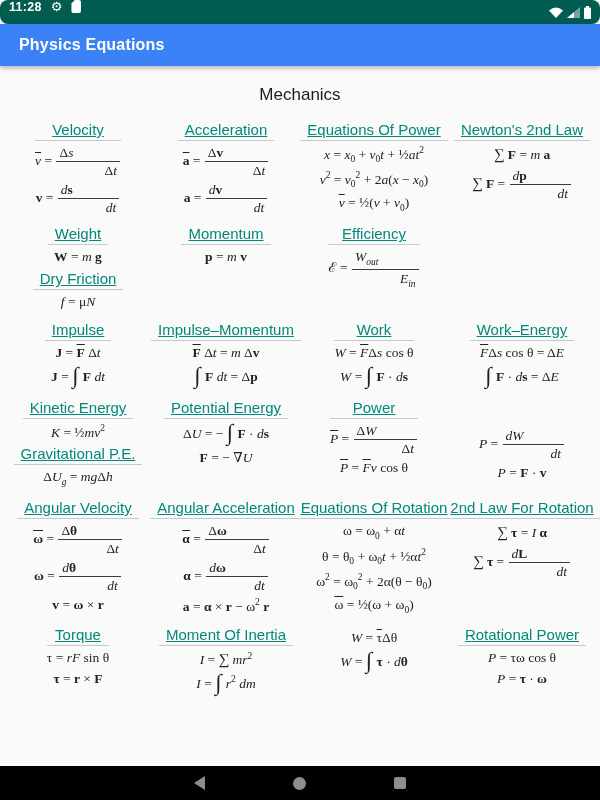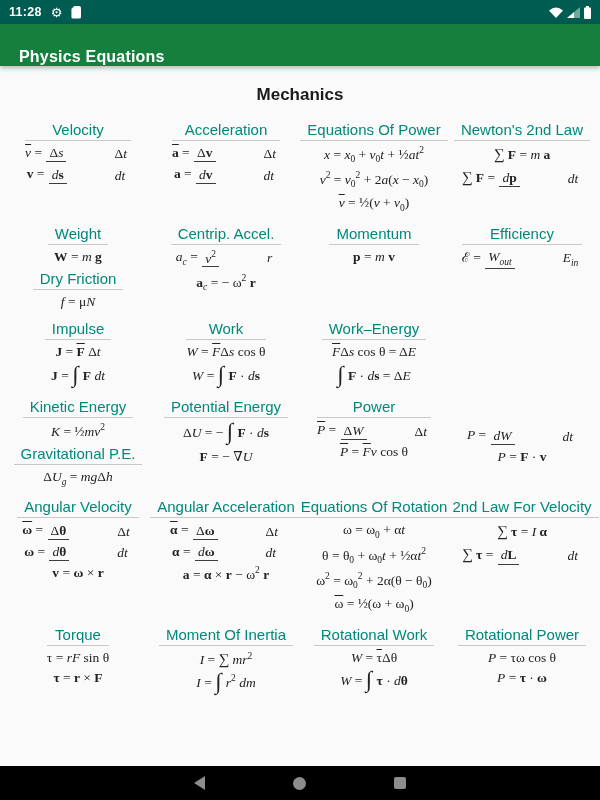--- a/index.html
+++ b/index.html
@@ -1,47 +1,47 @@
 <!DOCTYPE html>
 <html><head>
 <meta charset="utf-8">
 <style>
   html,body{margin:0;padding:0;}
   body{width:600px;height:800px;overflow:hidden;background:#fafafa;
        font-family:"Liberation Sans","DejaVu Sans",sans-serif;}
   .screen{width:600px;height:800px;display:flex;flex-direction:column;}
 
   
-  .status-bar{height:24px;background:#005b50;color:#fff;display:flex;align-items:center;
-              padding:0 9px;gap:9px;flex:0 0 auto;}
+  .status-bar{height:24px;background:#005b50;color:#fff;display:flex;
+              padding:0 9px;gap:9px;flex:0 0 auto;border-radius:8px;}
   .sb-time{font-size:12.5px;font-weight:700;letter-spacing:.3px;}
   .gear-glyph{font-size:13px;line-height:1;}
   .sim-card{width:10px;height:13px;background:#fff;border-radius:2px;
             clip-path:polygon(35% 0,100% 0,100% 100%,0 100%,0 25%);}
   .sb-spacer{flex:1;}
   .sb-right{display:flex;align-items:center;gap:4px;}
 
   
-  .app-bar{height:42px;background:#15803d;color:#fff;display:flex;align-items:flex-end;
+  .app-bar{height:42px;background:#3b82f6;color:#fff;display:flex;align-items:center;
            padding:0 19px;box-shadow:0 2px 5px rgba(0,0,0,.28);position:relative;z-index:2;flex:0 0 auto;}
   .app-title{font-size:16px;font-weight:700;letter-spacing:.2px;}
 
   
   .content{flex:1;overflow:hidden;padding:13px 4px 0;}
-  .page-heading{text-align:center;font-size:17px;font-weight:700;color:#1b1b1b;margin:6px 0 16px;}
+  .page-heading{text-align:center;font-size:17px;font-weight:400;color:#1b1b1b;margin:6px 0 16px;}
 
   .equation-row{display:grid;grid-template-columns:1fr 1fr 1fr 1fr;margin-bottom:6px;align-items:start;}
   .grid-cell{display:flex;flex-direction:column;align-items:center;min-width:0;}
   .equation-section{display:inline-block;text-align:center;}
   .equation-section.untitled{margin-top:25px;}
   .section-title{font-size:15px;color:#00897b;border-bottom:1px solid #c8c8c8;
-                 padding:0 7px 2px;margin-bottom:4px;white-space:nowrap;cursor:pointer;}
+                 padding:0 7px 2px;margin-bottom:4px;white-space:nowrap;cursor:pointer;text-decoration:underline;}
   .equation{font-family:"Liberation Serif","DejaVu Serif",serif;font-size:13.5px;color:#222;
             margin:4px 0;white-space:nowrap;line-height:1.25;}
-  .fr{display:inline-flex;flex-direction:row;vertical-align:middle;margin:0 1px;text-align:left;}
+  .fr{display:inline-flex;flex-direction:column;vertical-align:middle;margin:0 1px;text-align:left;}
   .fr .nu{display:block;border-bottom:1px solid #3c3c3c;padding:0 3px 1px;line-height:1.12;}
   .fr .de{display:block;padding:1px 3px 0;line-height:1.12;margin-left:45px;}
   .in{font-size:23px;vertical-align:middle;line-height:1;position:relative;top:-2px;margin-right:1px;}
   .sm{font-size:15px;}
   .ov{text-decoration:overline;}
   .equation sub,.equation sup{font-size:9.5px;}
 
   
   .nav-bar{height:34px;background:#000;display:flex;align-items:center;justify-content:center;
            gap:88px;flex:0 0 auto;}
@@ -134,50 +134,47 @@
               <div class="section-title">Weight</div>
               <div class="equation"><b>W</b> = <i>m</i> <b>g</b></div>
             </div>
             <div class="equation-section">
               <div class="section-title">Dry Friction</div>
               <div class="equation"><i>f</i> = μ<i>N</i></div>
             </div>
           </div>
           <div class="grid-cell">
             <div class="equation-section">
-              <div class="section-title">Centrip. Accel.</div>
-              <div class="equation"><i>a<sub>c</sub></i> = <span class="fr">
-                  <span class="nu"><i>v</i><sup>2</sup></span>
-                  <span class="de"><i>r</i></span>
-                </span></div>
-              <div class="equation"><b>a</b><sub><i>c</i></sub> = − ω<sup>2</sup> <b>r</b></div>
-            </div>
-          </div>
-          <div class="grid-cell">
-            <div class="equation-section">
               <div class="section-title">Momentum</div>
               <div class="equation"><b>p</b> = <i>m</i> <b>v</b></div>
             </div>
           </div>
           <div class="grid-cell">
             <div class="equation-section">
               <div class="section-title">Efficiency</div>
               <div class="equation">ℰ = <span class="fr">
                   <span class="nu"><i>W<sub>out</sub></i></span>
                   <span class="de"><i>E<sub>in</sub></i></span>
                 </span></div>
             </div>
           </div>
         </div>
         <div class="equation-row">
           <div class="grid-cell">
             <div class="equation-section">
               <div class="section-title">Impulse</div>
               <div class="equation"><b>J</b> = <b class="ov">F</b> Δ<i>t</i></div>
               <div class="equation"><b>J</b> = <span class="in">∫</span> <b>F</b> <i>dt</i></div>
+            </div>
+          </div>
+          <div class="grid-cell">
+            <div class="equation-section">
+              <div class="section-title">Impulse–Momentum</div>
+              <div class="equation"><b class="ov">F</b> Δ<i>t</i> = <i>m</i> Δ<b>v</b></div>
+              <div class="equation"><span class="in">∫</span> <b>F</b> <i>dt</i> = Δ<b>p</b></div>
             </div>
           </div>
           <div class="grid-cell">
             <div class="equation-section">
               <div class="section-title">Work</div>
               <div class="equation"><i>W</i> = <i class="ov">F</i>Δ<i>s</i> cos θ</div>
               <div class="equation"><i>W</i> = <span class="in">∫</span> <b>F</b> · <i>d</i><b>s</b></div>
             </div>
           </div>
           <div class="grid-cell">
@@ -259,21 +256,21 @@
             <div class="equation-section">
               <div class="section-title">Equations Of Rotation</div>
               <div class="equation">ω = ω<sub>0</sub> + α<i>t</i></div>
               <div class="equation">θ = θ<sub>0</sub> + ω<sub>0</sub><i>t</i> + ½α<i>t</i><sup>2</sup></div>
               <div class="equation">ω<sup>2</sup> = ω<sub>0</sub><sup>2</sup> + 2α(θ − θ<sub>0</sub>)</div>
               <div class="equation"><span class="ov">ω</span> = ½(ω + ω<sub>0</sub>)</div>
             </div>
           </div>
           <div class="grid-cell">
             <div class="equation-section">
-              <div class="section-title">2nd Law For Velocity</div>
+              <div class="section-title">2nd Law For Rotation</div>
               <div class="equation"><span class="sm">∑</span> <b>τ</b> = <i>I</i> <b>α</b></div>
               <div class="equation"><span class="sm">∑</span> <b>τ</b> = <span class="fr">
                   <span class="nu"><i>d</i><b>L</b></span>
                   <span class="de"><i>dt</i></span>
                 </span></div>
             </div>
           </div>
         </div>
         <div class="equation-row">
           <div class="grid-cell">
@@ -285,21 +282,20 @@
           </div>
           <div class="grid-cell">
             <div class="equation-section">
               <div class="section-title">Moment Of Inertia</div>
               <div class="equation"><i>I</i> = <span class="sm">∑</span> <i>mr</i><sup>2</sup></div>
               <div class="equation"><i>I</i> = <span class="in">∫</span> <i>r</i><sup>2</sup> <i>dm</i></div>
             </div>
           </div>
           <div class="grid-cell">
             <div class="equation-section">
-              <div class="section-title">Rotational Work</div>
               <div class="equation"><i>W</i> = <span class="ov">τ</span>Δθ</div>
               <div class="equation"><i>W</i> = <span class="in">∫</span> <b>τ</b> · <i>d</i><b>θ</b></div>
             </div>
           </div>
           <div class="grid-cell">
             <div class="equation-section">
               <div class="section-title">Rotational Power</div>
               <div class="equation"><i>P</i> = τω cos θ</div>
               <div class="equation"><i>P</i> = <b>τ</b> · <b>ω</b></div>
             </div>

